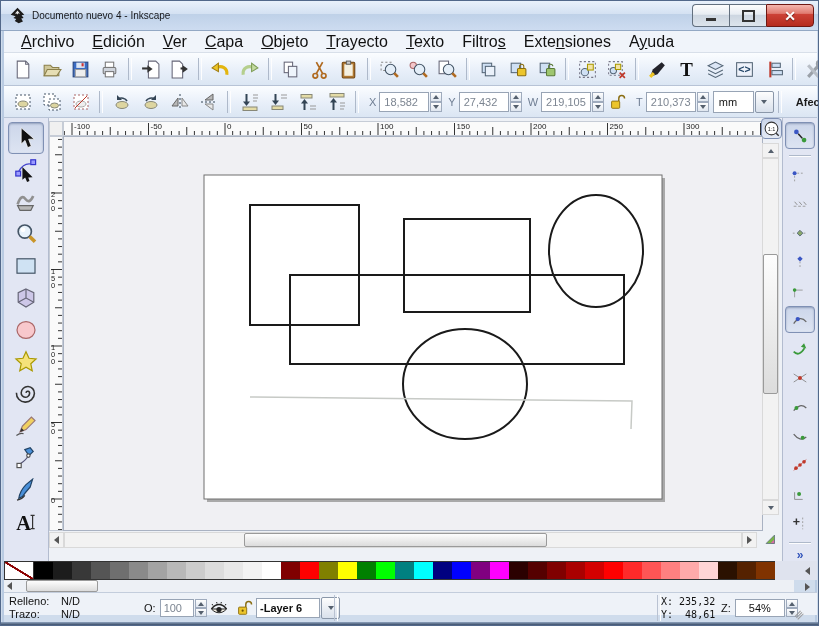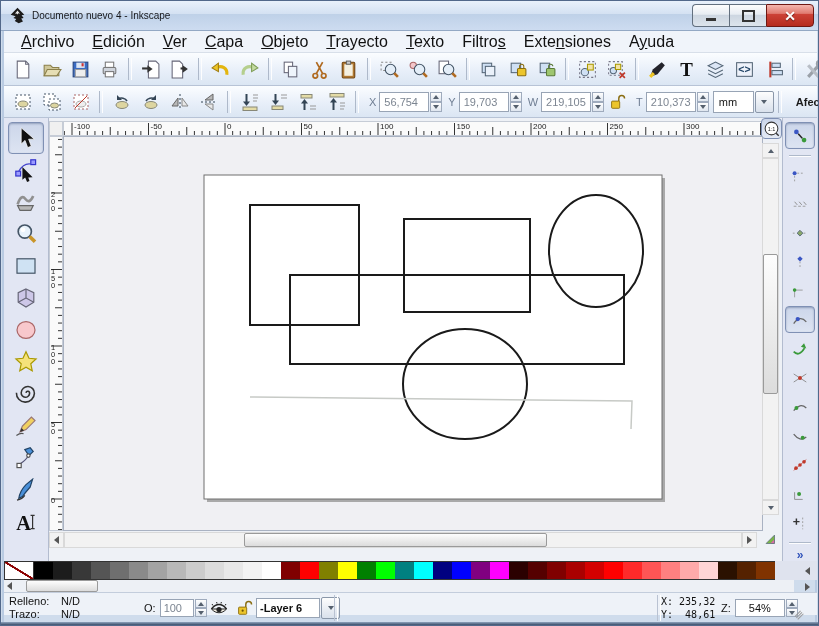--- a/index.html
+++ b/index.html
@@ -383,33 +383,33 @@
         <svg viewBox="0 0 20 20" width="20" height="20">
           <path d="M6.5 18v-8" stroke="#345" stroke-width="2"></path>
           <path d="M6.5 6L3 10.5h7z" fill="#345"></path>
           <rect x="3" y="1.5" width="14" height="3.5" fill="#e3dba6" stroke="#887"></rect>
           <path d="M13 11h5M13 14h5M13 17h4" stroke="#999"></path>
         </svg>
       </div>
       <div class="sep"></div>
       <div style="display: flex; align-items: center;">
         <span class="fieldlbl">X</span>
-        <div class="spinval">56,754</div>
+        <div class="spinval">18,582</div>
         <div class="spinner">
           <div>
             <span class="tri-up"></span>
           </div>
           <div>
             <span class="tri-dn"></span>
           </div>
         </div>
       </div>
       <div style="display: flex; align-items: center;">
         <span class="fieldlbl">Y</span>
-        <div class="spinval">19,703</div>
+        <div class="spinval">27,432</div>
         <div class="spinner">
           <div>
             <span class="tri-up"></span>
           </div>
           <div>
             <span class="tri-dn"></span>
           </div>
         </div>
       </div>
       <div style="display: flex; align-items: center;">

